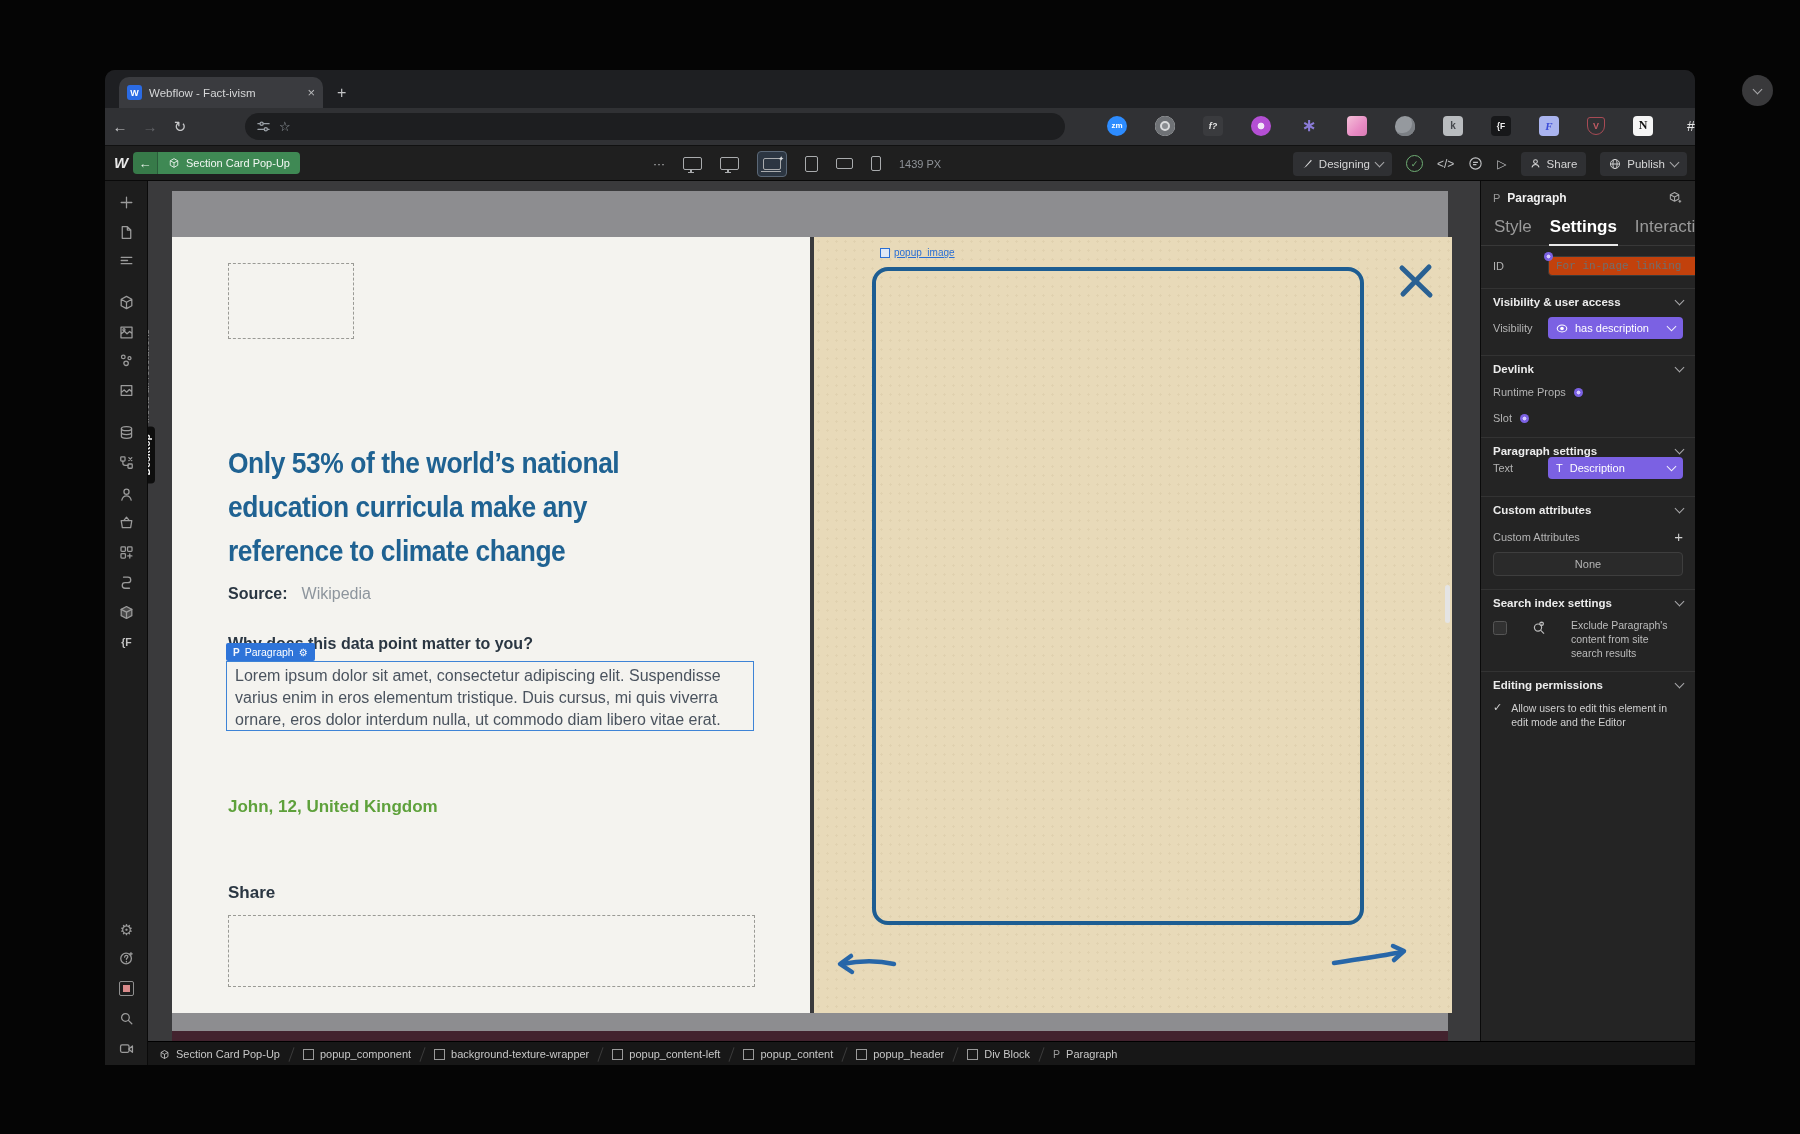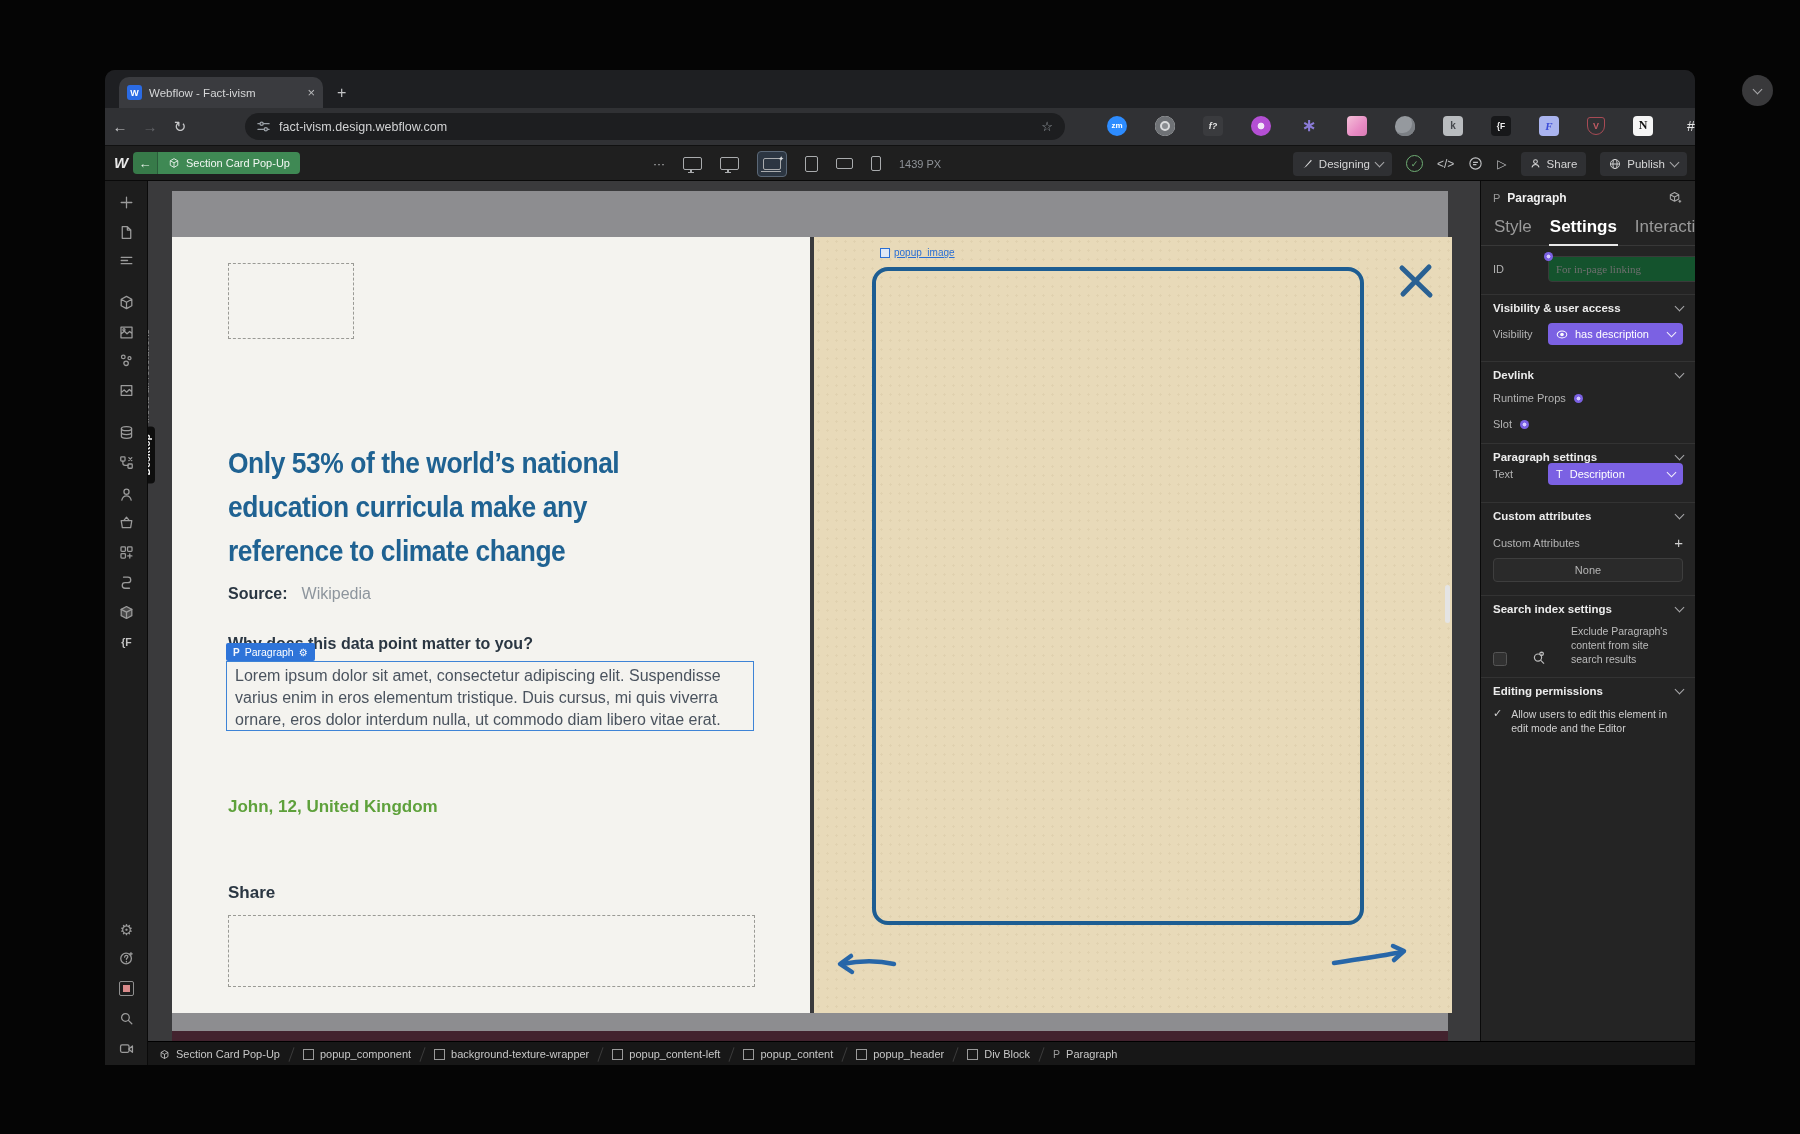--- a/index.html
+++ b/index.html
@@ -112,22 +112,22 @@
   
   #rpanel{position:absolute;left:1375px;top:35px;width:215px;height:860px;background:#242424;border-left:1px solid #0a0a0a;box-sizing:border-box;font-size:11px;color:#b3b3b3;}
   .phead{display:flex;align-items:center;padding:9px 12px 4px;gap:7px;}
   .ptype{color:#9a9a9a;font-size:11px;}
   .pname{color:#f0f0f0;font-size:12px;font-weight:bold;flex:1;}
   .ptabs{display:flex;gap:16px;padding:4px 12px 0;border-bottom:1px solid #383838;}
   .ptab{padding:4px 1px 7px;color:#9a9a9a;font-size:17px;}
   .ptab.on{color:#fff;font-weight:bold;border-bottom:2px solid #e8e8e8;margin-bottom:-1px;}
   .prow{display:flex;align-items:center;padding:0 12px;}
   .plab{width:55px;flex:none;color:#b3b3b3;}
-  .pinput{flex:1;height:26px;background:#14532d;border:1px solid #3a3a3a;border-radius:4px;color:#ddd;font-size:11px;
-    padding:0 7px;box-sizing:border-box;position:relative;font-family:Liberation Serif, serif;}
+  .pinput{flex:1;height:20px;background:#c2410c;border:1px solid #3a3a3a;border-radius:4px;color:#ddd;font-size:11px;
+    padding:0 7px;box-sizing:border-box;position:relative;font-family:Liberation Mono, monospace;}
   .pinput::placeholder{color:#6f6f6f;}
   .pdot{width:9px;height:9px;border-radius:50%;background:radial-gradient(circle,#d6ccff 0 28%,var(--purple) 34%);flex:none;}
   .iddotwrap{position:relative;flex:1;display:flex;}
   .iddot{position:absolute;left:-4px;top:-4px;z-index:2;}
   .pdiv{height:1px;background:#333;}
   .psec{display:flex;justify-content:space-between;align-items:center;padding:0 12px;color:#ececec;font-weight:bold;font-size:11.5px;}
   .ppill{flex:1;height:22px;background:var(--purple);border-radius:4px;display:flex;align-items:center;gap:7px;
     padding:0 8px;color:#fff;font-size:11px;}
   .ppill .grow{flex:1;}
   .nonebtn{margin:8px 12px 0;height:22px;border:1px solid #3e3e3e;border-radius:4px;display:flex;align-items:center;
@@ -172,21 +172,20 @@
       <span class="navic">↻</span>
       <div class="urlpill">
         <svg width="13" height="13" viewBox="0 0 14 14">
             <g stroke="#9aa0a6" stroke-width="1.4" stroke-linecap="round">
               <line x1="1" y1="4" x2="13" y2="4"></line>
               <line x1="1" y1="10" x2="13" y2="10"></line>
               <circle cx="5" cy="4" r="1.7" fill="#303134"></circle>
               <circle cx="9.5" cy="10" r="1.7" fill="#303134"></circle>
             </g>
           </svg>
-        <span class="urltext">fact-ivism.design.webflow.com</span>
         <span class="star">☆</span>
       </div>
       <div class="extrow">
         <span class="ext e1">zm</span>
         <span class="ext e2"></span>
         <span class="ext e3">f?</span>
         <span class="ext e4"></span>
         <span class="ext e5">∗</span>
         <span class="ext e6"></span>
         <span class="ext e7"></span>
@@ -516,21 +515,21 @@
           <span>Custom Attributes</span>
           <span class="plus">+</span>
         </div>
         <div class="nonebtn">None</div>
 
         <div class="pdiv" style="margin-top:13px"></div>
         <div class="psec" style="margin-top:7px">
             <span>Search index settings</span>
             <span class="cv"></span>
           </div>
-        <div class="prow" style="margin-top:9px;gap:24px;align-items:flex-end">
+        <div class="prow" style="margin-top:9px;gap:24px;align-items:flex-start">
           <span class="cabox" style="margin-top:3px"></span>
           <svg width="16" height="16" viewBox="0 0 16 16" style="flex:none;margin-top:2px">
               <g stroke="#bcbcbc" stroke-width="1.2" fill="none">
                 <circle cx="7" cy="7.6" r="3.6"></circle>
                 <path d="M9.8 10.4 13 13.6"></path>
                 <circle cx="10.6" cy="3.8" r="2.4" fill="#bcbcbc" stroke="none"></circle>
                 <path d="M9.4 3.8h2.4" stroke="#242424"></path>
               </g>
             </svg>
           <span class="small2">Exclude Paragraph's content from site search results</span>

